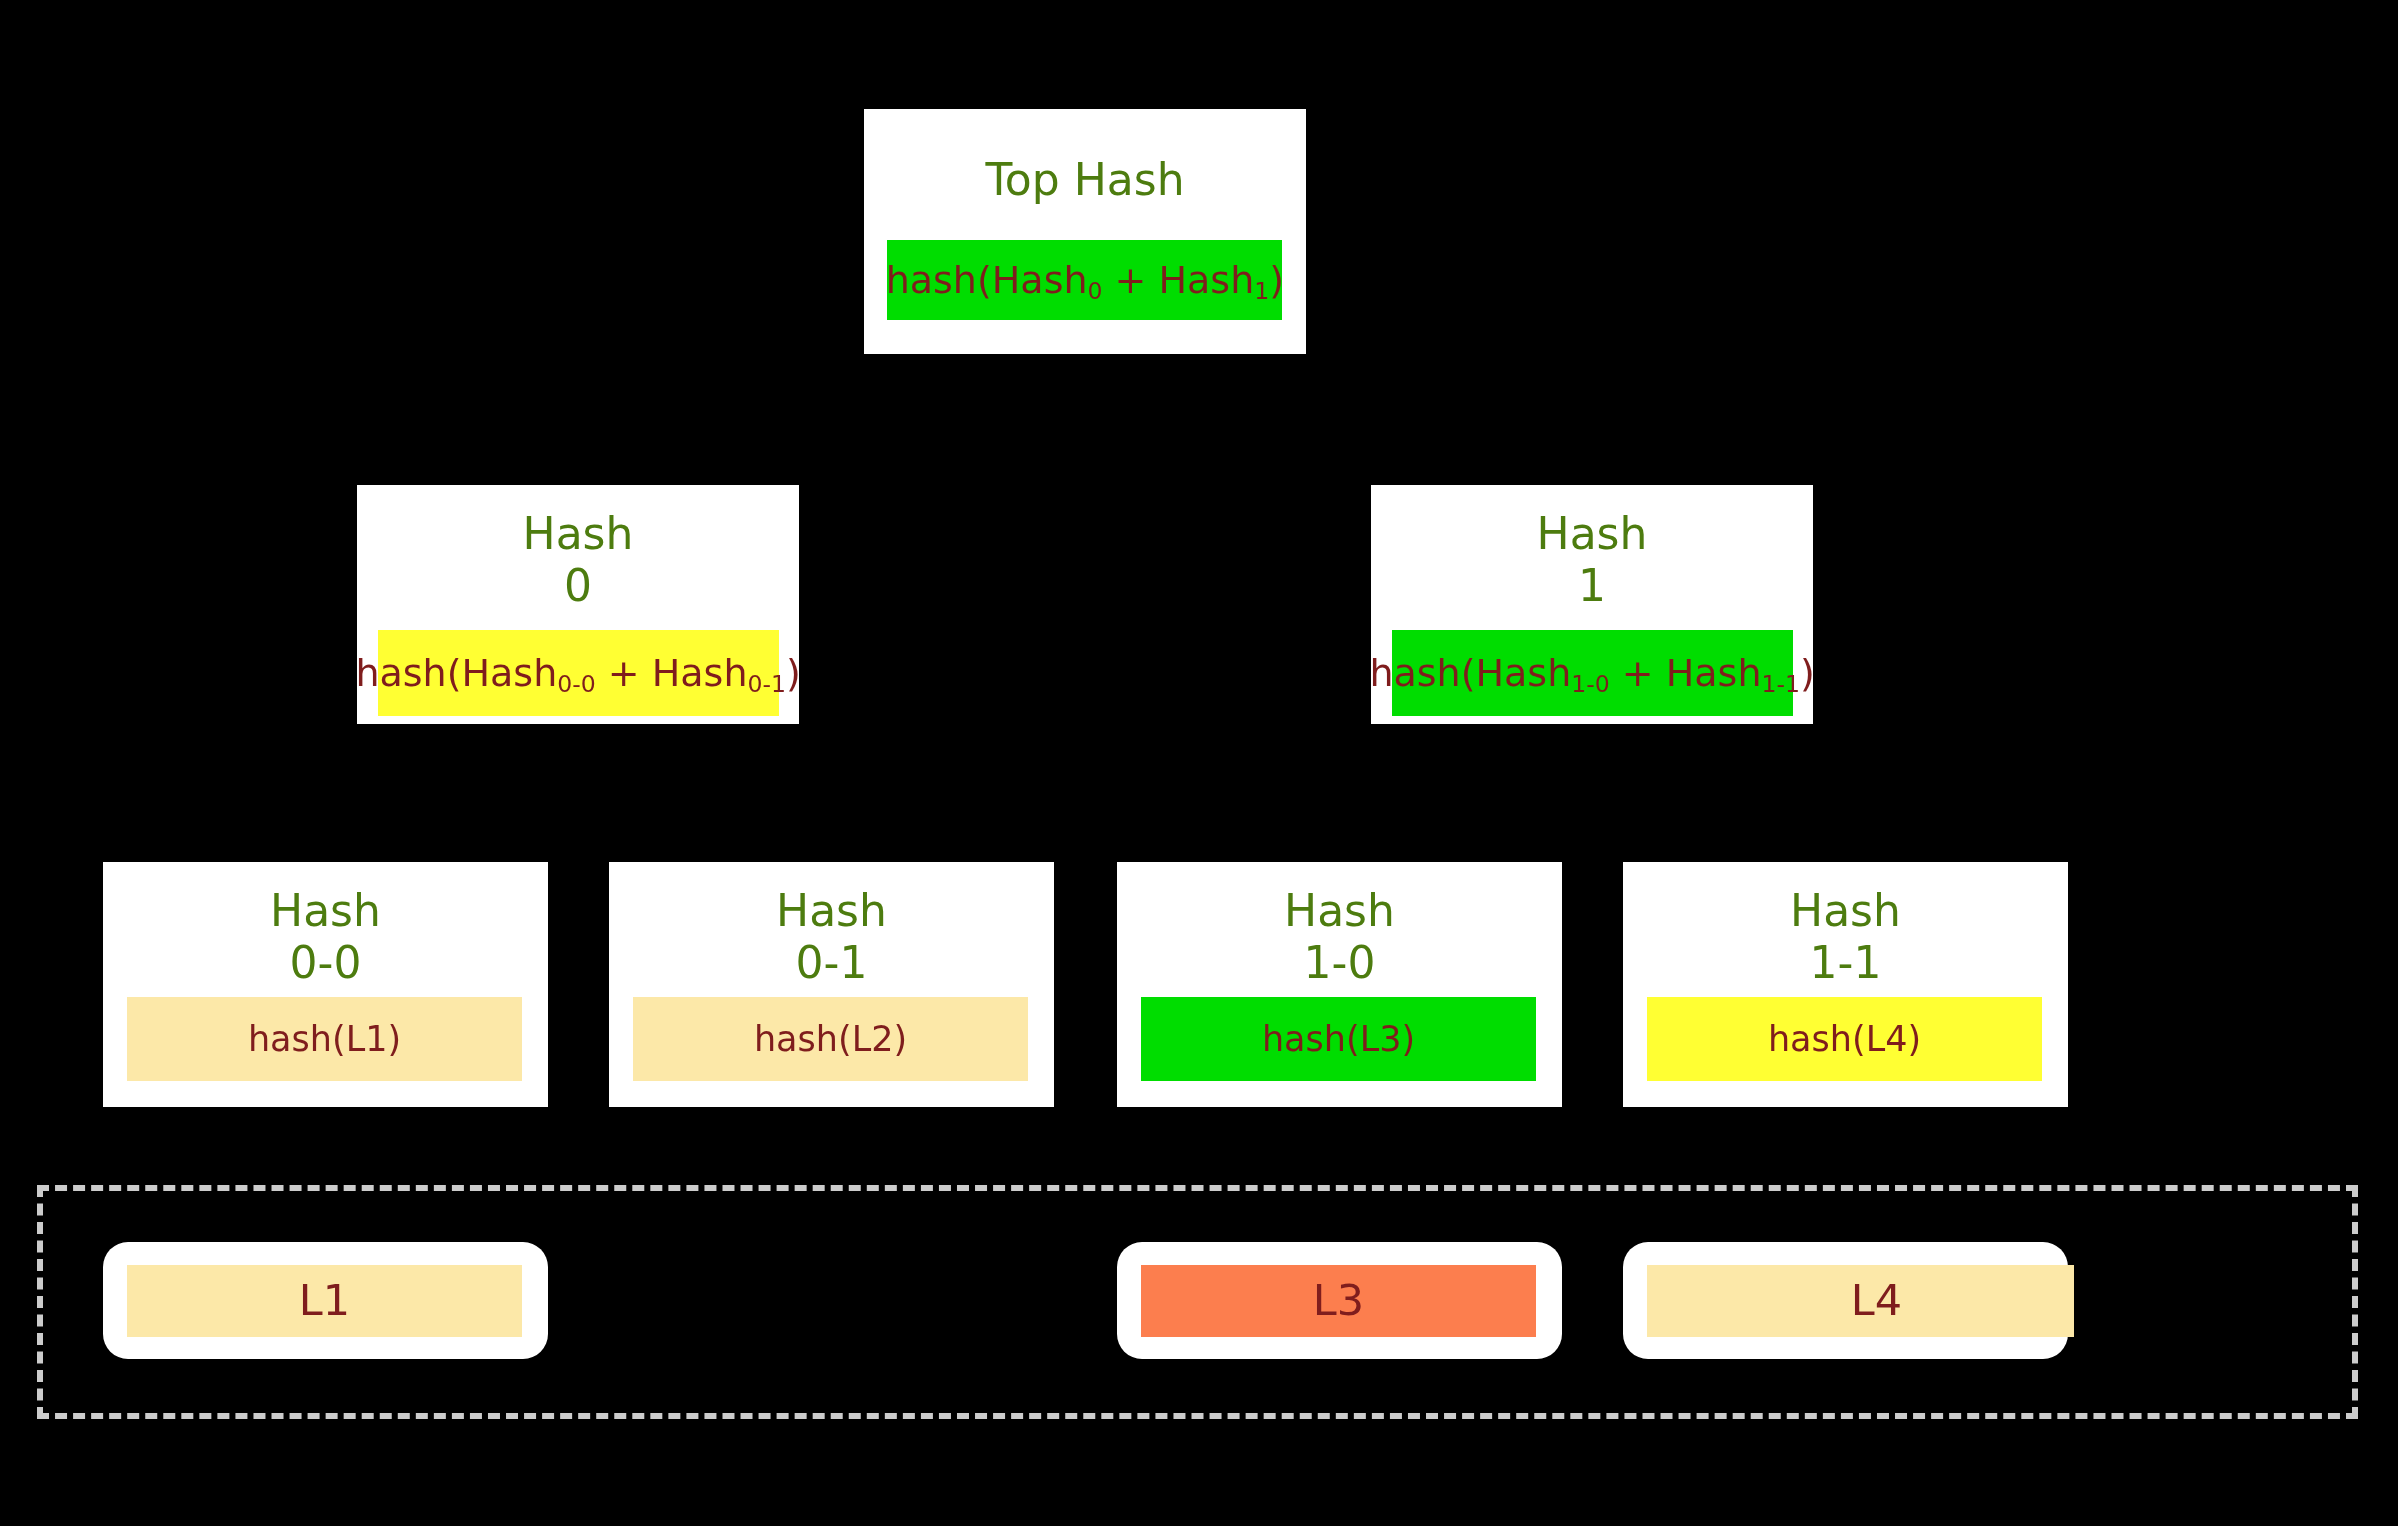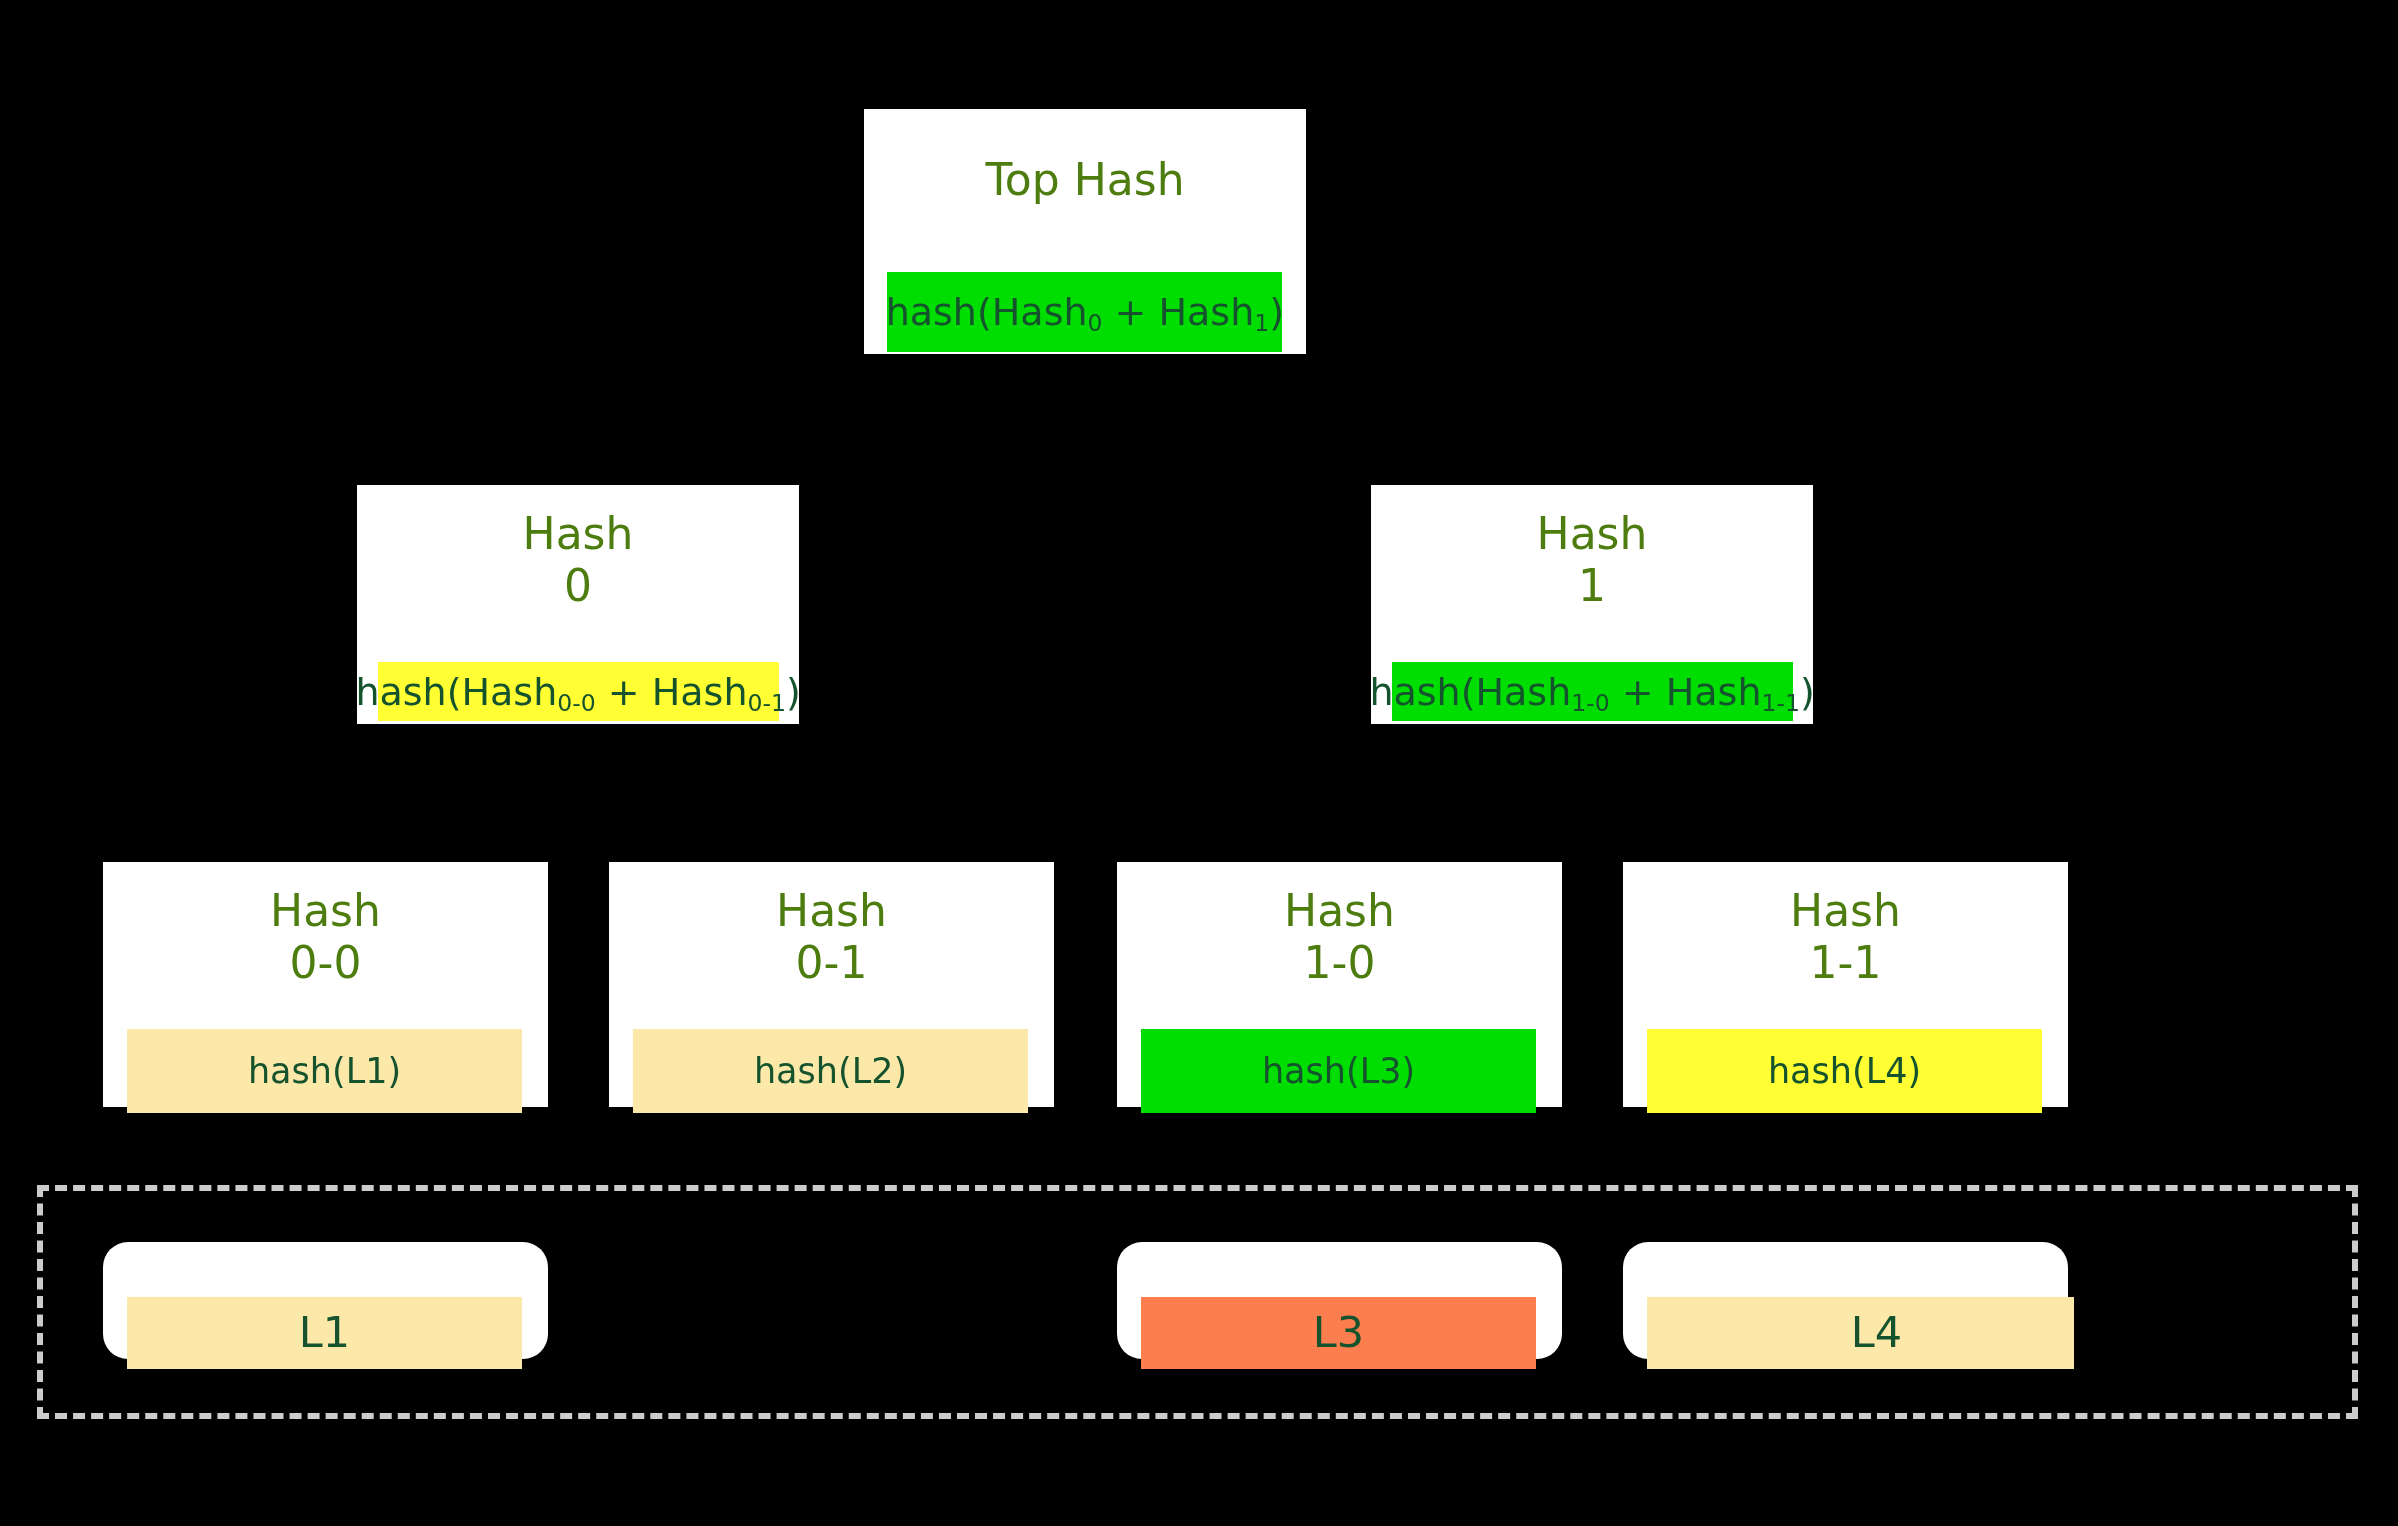--- a/index.html
+++ b/index.html
@@ -34,24 +34,23 @@
     line-height: 1.18;
     white-space: pre-line;
     font-weight: 400;
   }
 
   .hl {
     position: absolute;
     display: flex;
     align-items: center;
     justify-content: center;
-    color: #14532d;
+    color: #7f1d1d;
     white-space: nowrap;
     line-height: 1;
-    margin-top: 32px;
   }
 
   
   .lvl1 {
     width: 442px;
     height: 245px;
     left: 864px;
     top: 109px;
   }
   .lvl1 .node-title {
@@ -75,21 +74,21 @@
   .lvl2.n0 { left: 357px; }
   .lvl2.n1 { left: 1371px; }
   .lvl2 .node-title {
     font-size: 44px;
     margin-top: 23.4px;
   }
   .lvl2 .hl {
     left: 20.6px;
     top: 145px;
     width: 401px;
-    height: 59px;
+    height: 86px;
     font-size: 38px;
   }
   .lvl2 .hl .ovf { position: relative; }
 
   
   .lvl3 {
     width: 445px;
     height: 245px;
     top: 862px;
   }

